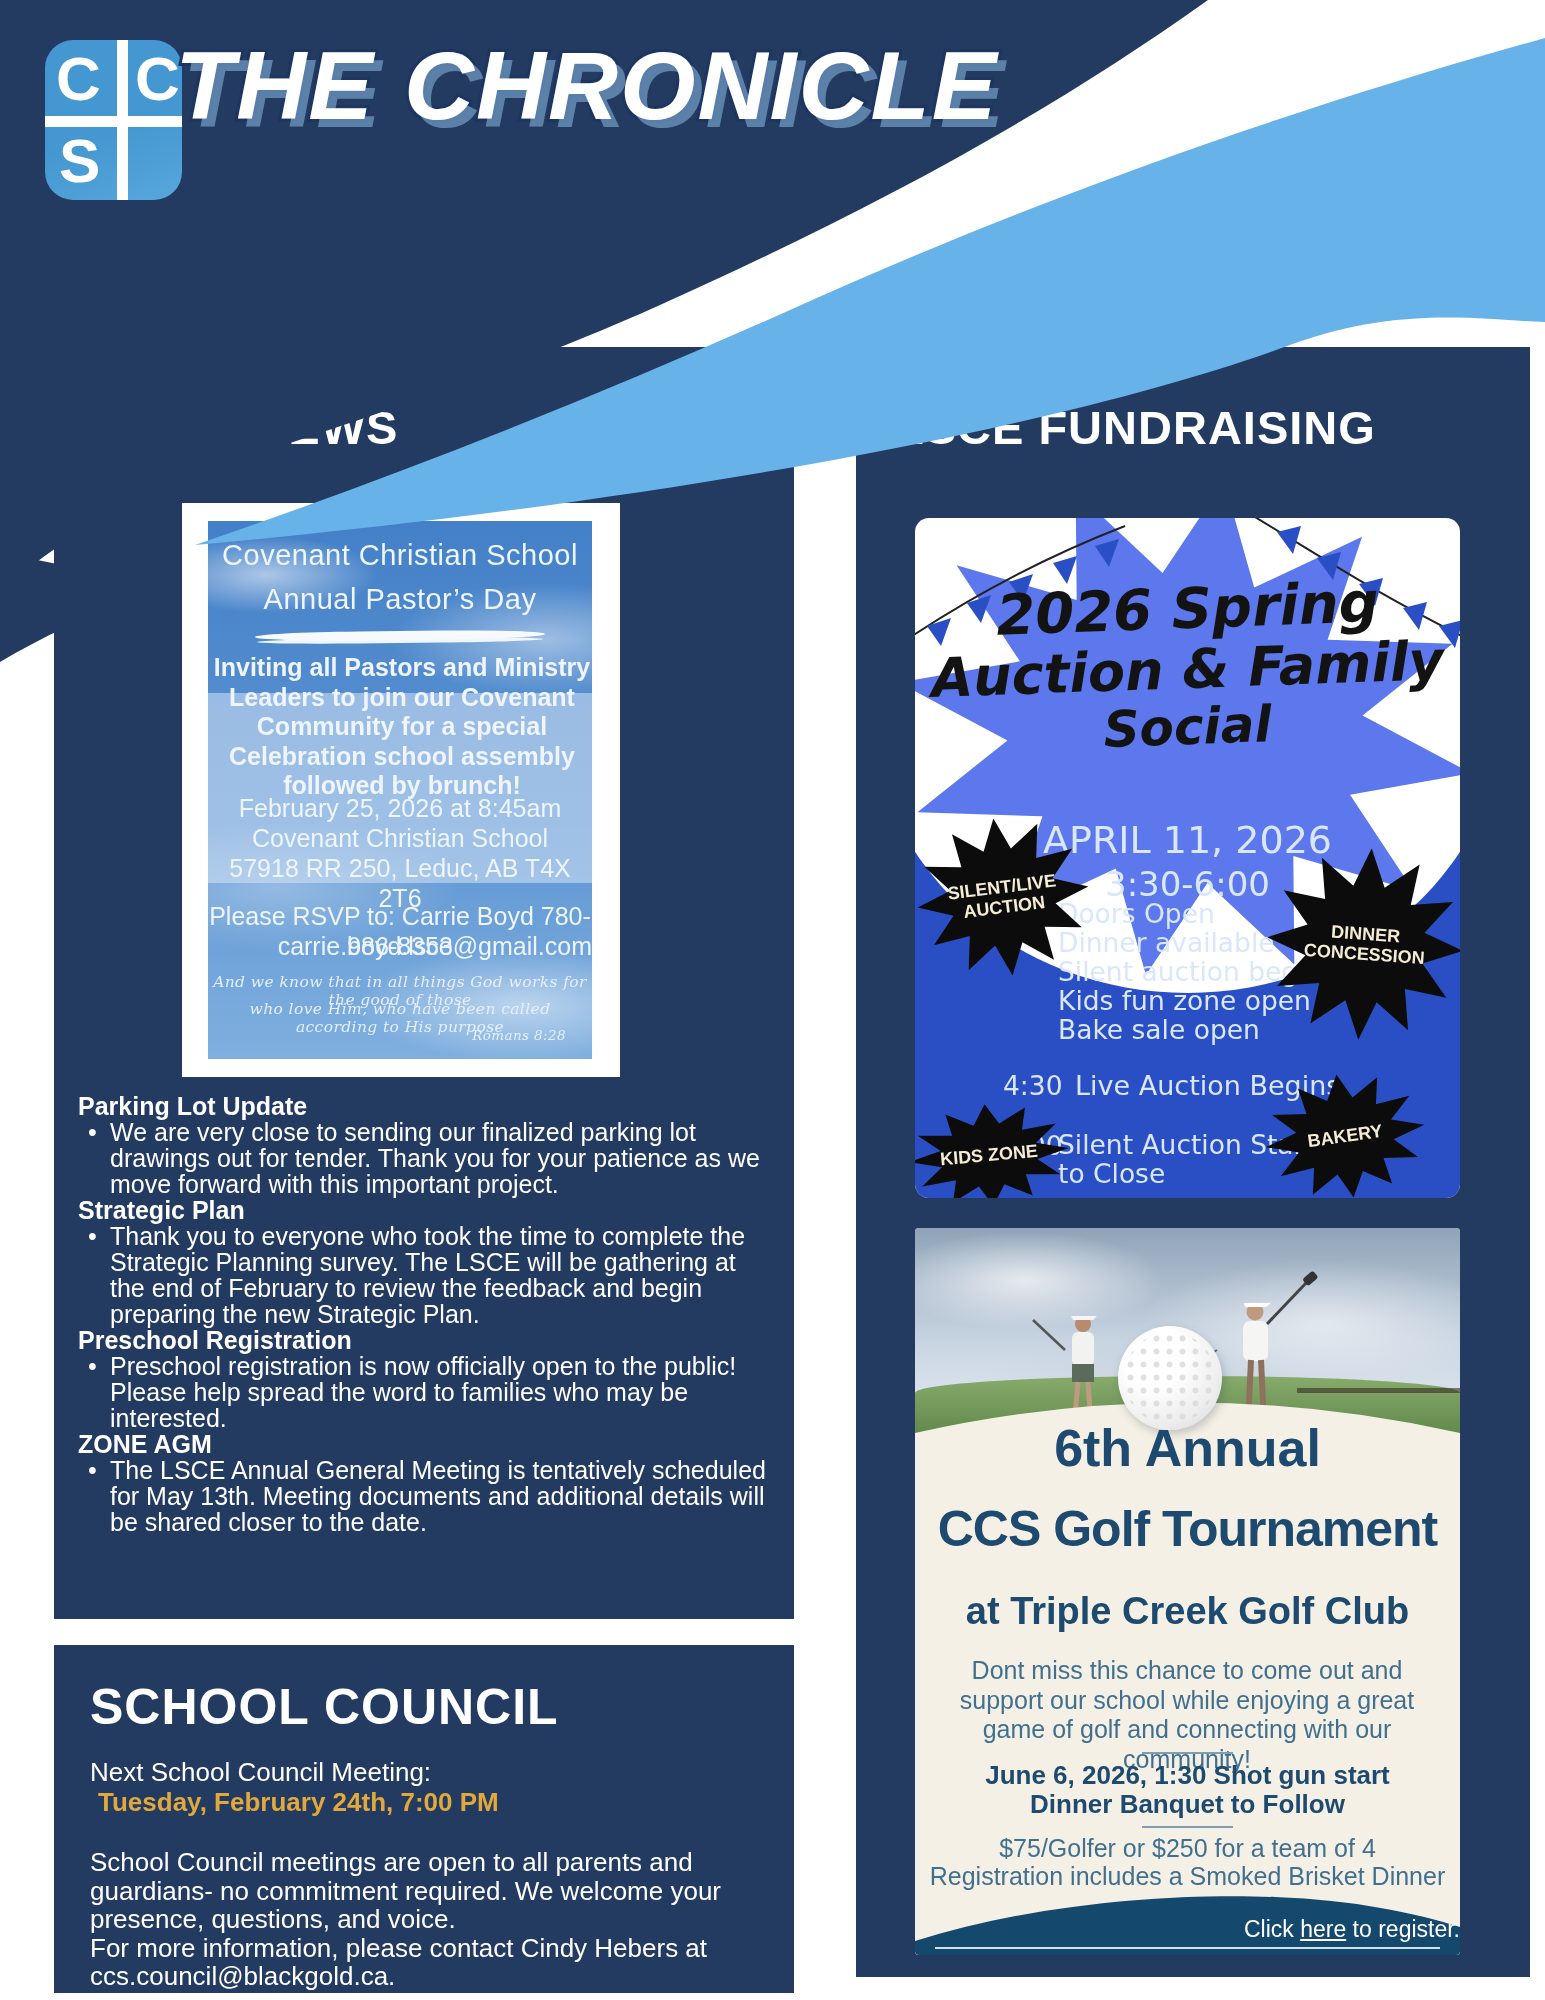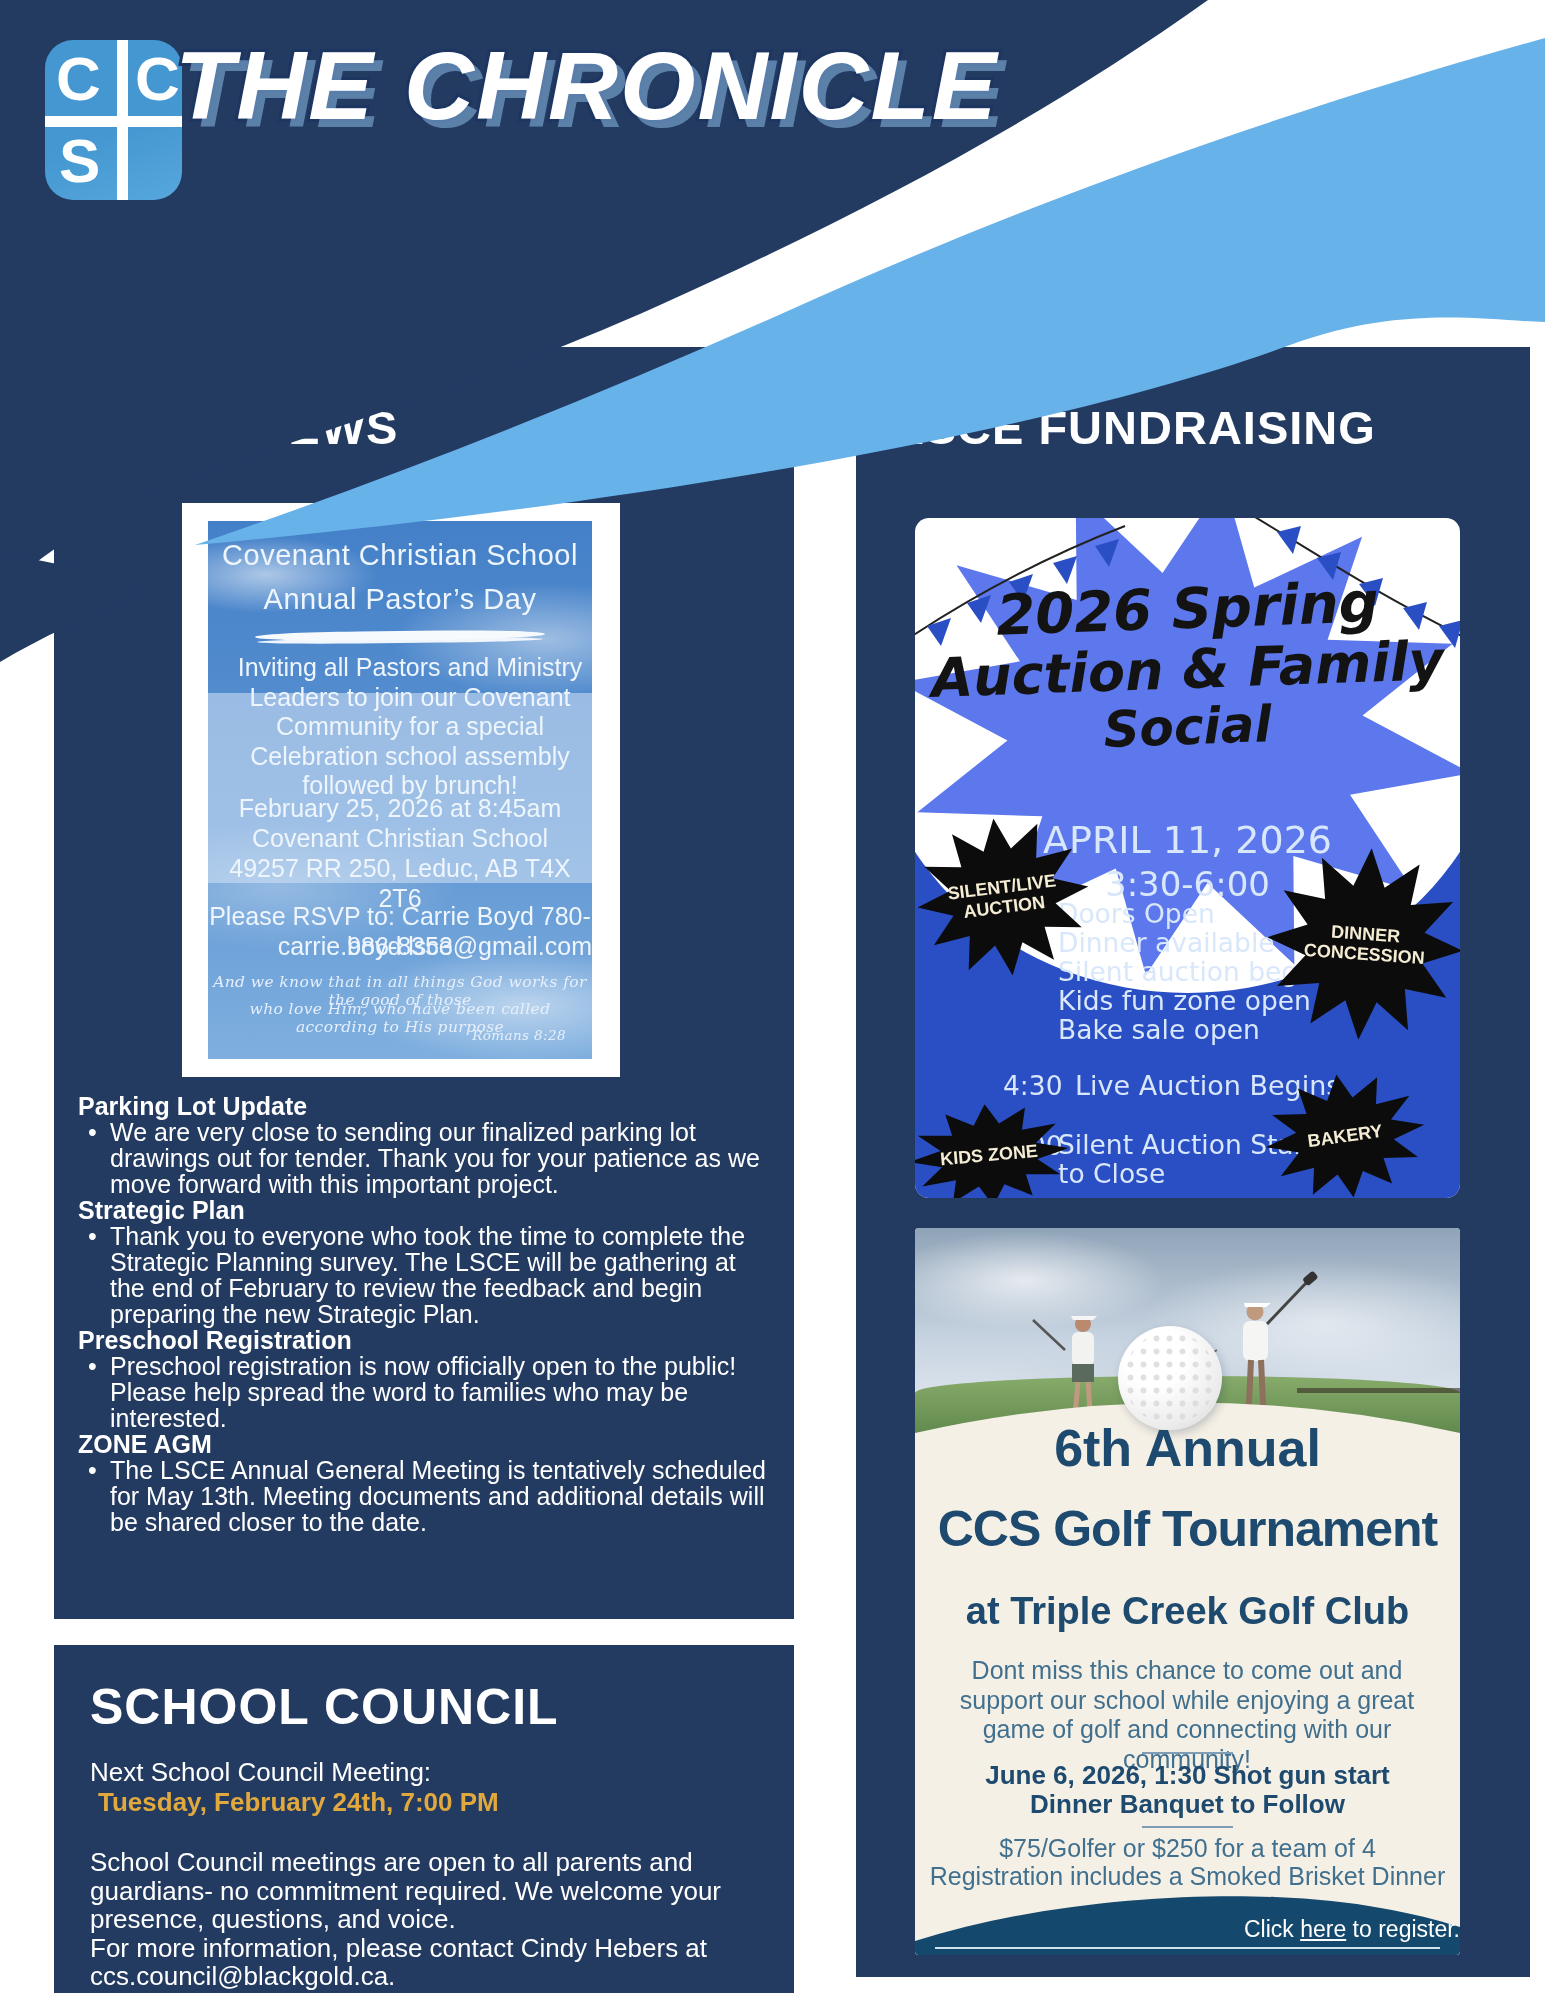--- a/index.html
+++ b/index.html
@@ -119,24 +119,24 @@
   <div class="chronicle">THE CHRONICLE</div>
 
   <div class="panel-h" style="left:110px;top:400px;z-index:2;">LSCE NEWS</div>
 
   <div class="pflyer">
     <div class="psky">
       <div class="pband"></div>
       <div class="ptxt ptitle" style="top:18px;">Covenant Christian School</div>
       <div class="ptxt ptitle" style="top:62px;">Annual Pastor’s Day</div>
       <div class="pbrush"></div>
-      <div class="ptxt pbody" style="top:132px;padding:0 10px;">Inviting all Pastors and Ministry Leaders to join our Covenant Community for a special Celebration school assembly followed by brunch!</div>
+      <div class="ptxt pbody" style="top:132px;padding:0 2px;font-weight:bold;">Inviting all Pastors and Ministry Leaders to join our Covenant Community for a special Celebration school assembly followed by brunch!</div>
       <div class="ptxt pbody" style="top:273px;">February 25, 2026 at 8:45am</div>
       <div class="ptxt pbody" style="top:303px;">Covenant Christian School</div>
-      <div class="ptxt pbody" style="top:333px;">49257 RR 250, Leduc, AB T4X 2T6</div>
+      <div class="ptxt pbody" style="top:333px;">57918 RR 250, Leduc, AB T4X 2T6</div>
       <div class="ptxt pbody" style="top:381px;">Please RSVP to: Carrie Boyd 780-986-8353</div>
       <div class="ptxt pbody" style="top:411px;text-align:right;padding-right:0;box-sizing:border-box;">carrie.boyd.lsce@gmail.com</div>
       <div class="ptxt pverse" style="top:452px;">And we know that in all things God works for the good of those</div>
       <div class="ptxt pverse" style="top:479px;">who love Him, who have been called according to His purpose</div>
       <div class="ptxt pverse" style="top:506px;text-align:right;padding-right:26px;box-sizing:border-box;font-size:13.5px;">Romans 8:28</div>
     </div>
   </div>
 
   <div class="sections">
     <div class="sec-h">Parking Lot Update</div>

